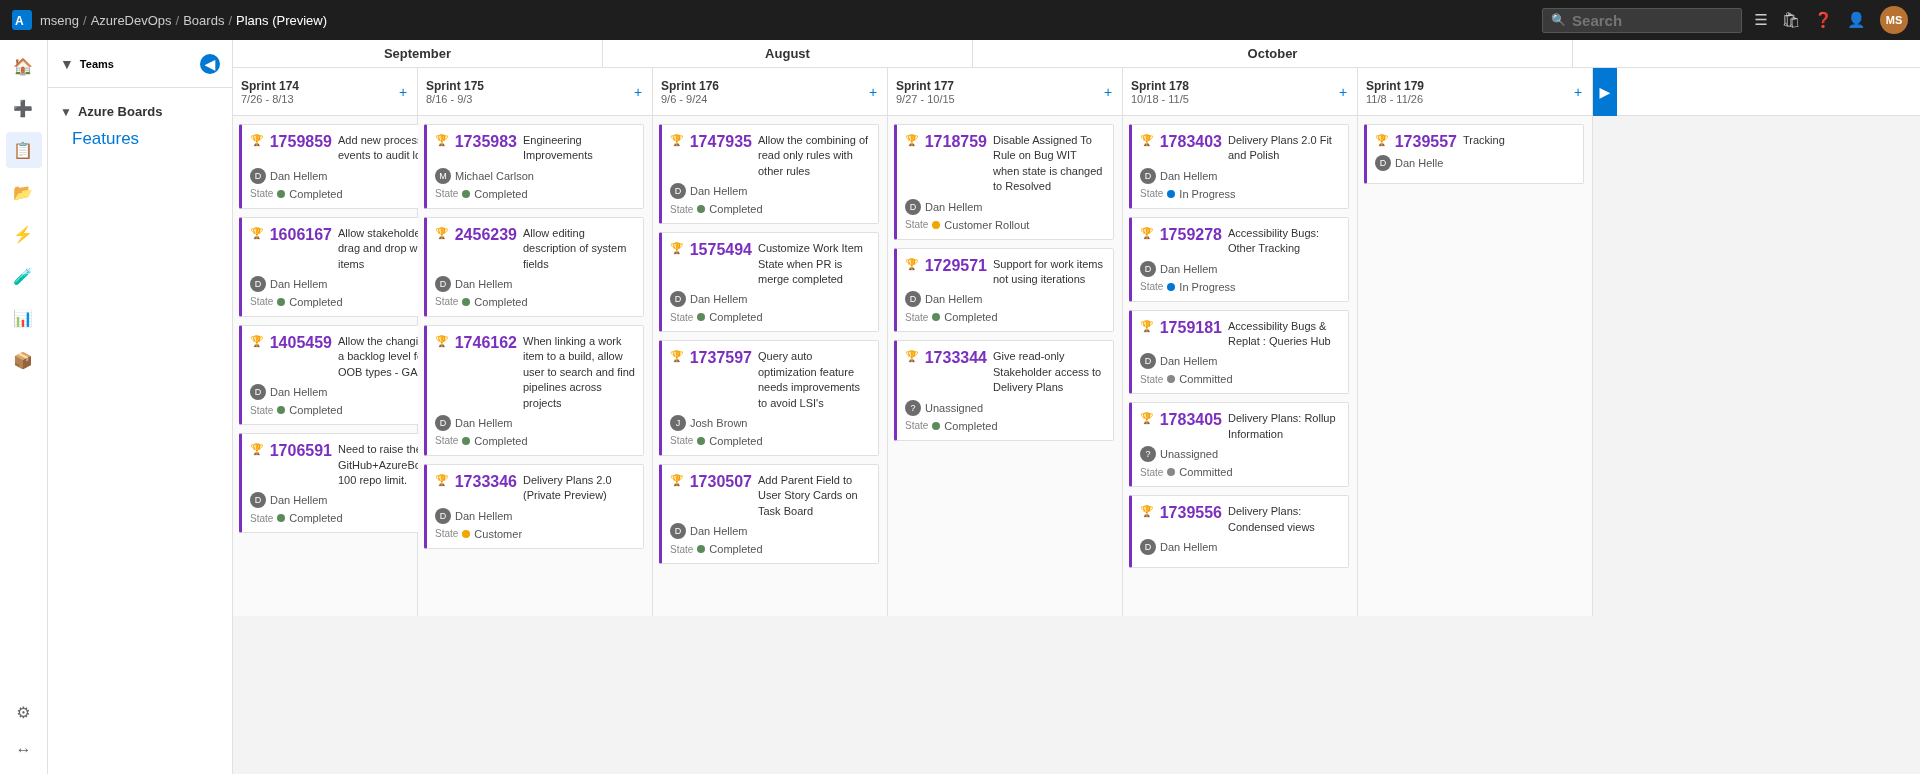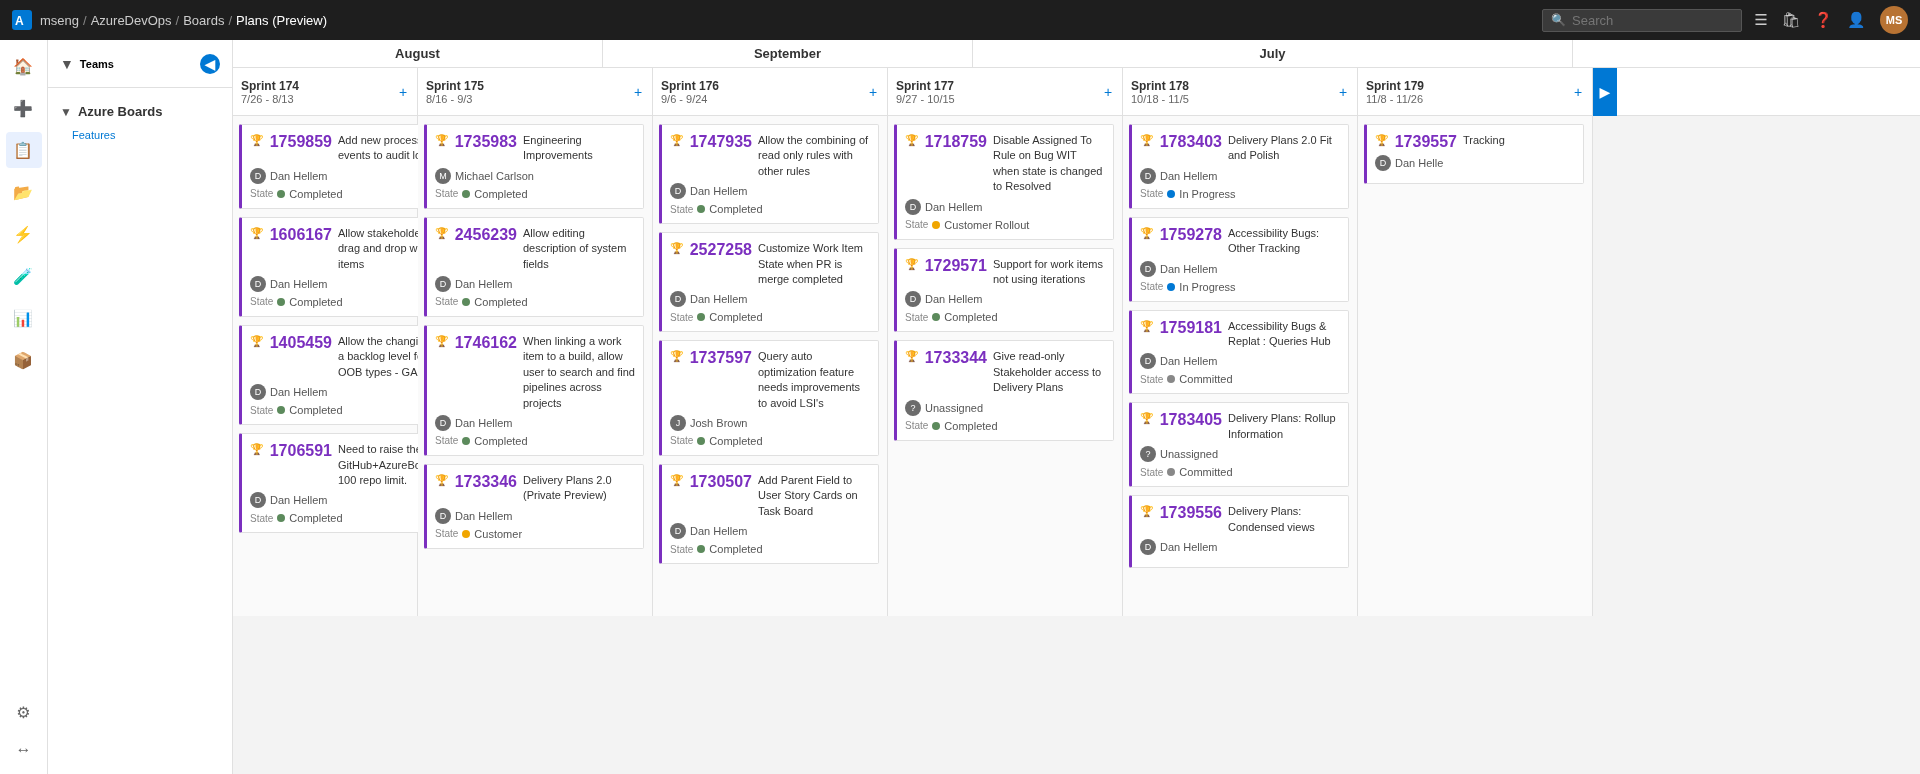--- a/index.html
+++ b/index.html
@@ -22,21 +22,21 @@
     .nav-breadcrumb { display: flex; align-items: center; gap: 4px; font-size: 13px; color: #ccc; }
     .nav-breadcrumb span { color: #ccc; }
     .nav-breadcrumb .sep { color: #888; }
     .nav-breadcrumb .current { color: #fff; }
     .nav-right { margin-left: auto; display: flex; align-items: center; gap: 12px; }
     .nav-search {
       display: flex; align-items: center;
       background: #3a3a3a; border: 1px solid #555;
       border-radius: 2px; padding: 3px 8px; gap: 6px; width: 200px;
     }
-    .nav-search input { background: transparent; border: none; outline: none; color: #eab308; font-size: 13px; width: 140px; }
+    .nav-search input { background: transparent; border: none; outline: none; color: #eab308; font-size: 15px; width: 140px; font-weight: bold; }
     .nav-icons { display: flex; gap: 14px; align-items: center; }
     .nav-icon { color: #ccc; font-size: 15px; cursor: pointer; }
     .avatar { width: 28px; height: 28px; border-radius: 50%; background: #b87333; display: flex; align-items: center; justify-content: center; color: #fff; font-size: 11px; font-weight: bold; }
 
     
     .left-sidebar {
       position: fixed;
       top: 40px; left: 0; bottom: 0;
       width: 48px;
       background: #fff;
@@ -91,21 +91,21 @@
       align-items: center;
       padding: 0 12px;
       gap: 6px;
     }
     .azure-boards-label {
       display: flex; align-items: center; gap: 6px;
       font-weight: 600; font-size: 13px; color: #333; padding: 8px 12px;
       cursor: pointer;
     }
     .features-label {
-      color: #0078d4; font-size: 11px; padding: 2px 24px 8px;
+      color: #0078d4; font-size: 17px; padding: 2px 24px 8px;
       cursor: pointer;
     }
 
     
     .timeline-scroll {
       flex: 1;
       overflow-x: auto;
       overflow-y: auto;
       position: relative;
     }
@@ -274,23 +274,23 @@
           <span>Azure Boards</span>
         </div>
         <div class="features-label">Features</div>
       </div>
     </div>
 
     <div class="timeline-scroll">
       <div class="scroll-wrapper">
 
         <div class="months-row">
+          <div class="month-cell month-sep">September</div>
           <div class="month-cell month-aug">August</div>
-          <div class="month-cell month-sep">September</div>
-          <div class="month-cell month-oct">July</div>
+          <div class="month-cell month-oct">October</div>
         </div>
 
         <div class="sprints-row">
           <div class="sprint-cell sprint-first">
             <span class="sprint-name">Sprint 174</span>
             <span class="sprint-dates">7/26 - 8/13</span>
             <span class="sprint-add">+</span>
           </div>
           <div class="sprint-cell sprint-w">
             <span class="sprint-name">Sprint 175</span>
@@ -482,21 +482,21 @@
       </div>
       <div class="card-state">
         <span class="state-label">State</span>
         <span class="state-dot dot-completed"></span>
         <span>Completed</span>
       </div>
     </div>
               <div class="work-card">
       <div class="card-header">
         <span class="card-icon">🏆</span>
-        <span class="card-id">2527258</span>
+        <span class="card-id">1575494</span>
         <span class="card-title">Customize Work Item State when PR is merge completed</span>
       </div>
       <div class="card-assignee">
         <div class="assignee-avatar">D</div>
         <span>Dan Hellem</span>
       </div>
       <div class="card-state">
         <span class="state-label">State</span>
         <span class="state-dot dot-completed"></span>
         <span>Completed</span>

